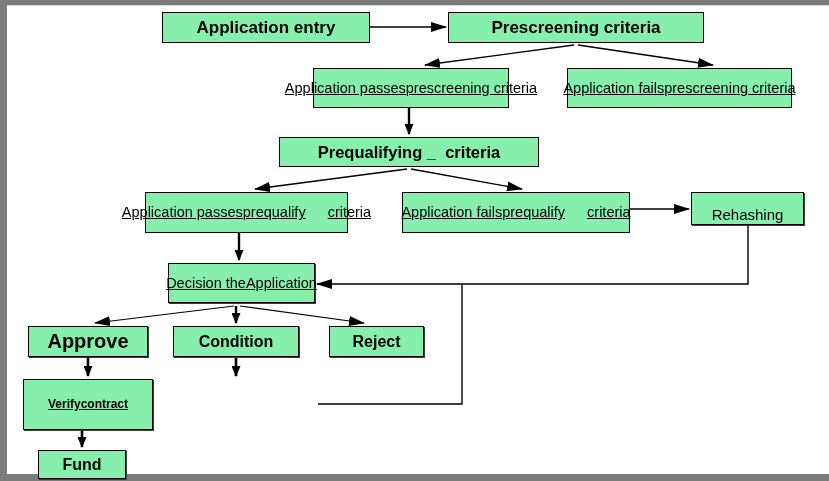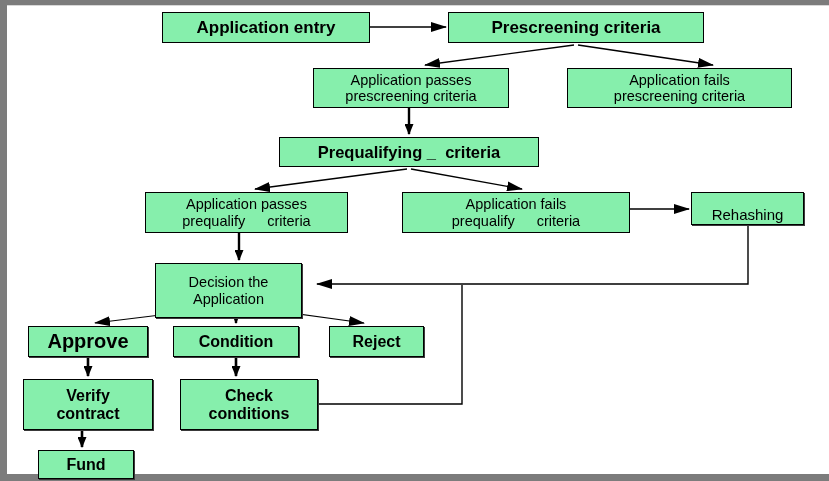--- a/index.html
+++ b/index.html
@@ -69,32 +69,33 @@
   .node.reg    { font-weight: normal; }
 
   .n-entry       { left:162px; top:12px;  width:208px; height:31px; font-size:17px; }
   .n-prescreen   { left:448px; top:12px;  width:256px; height:31px; font-size:17px; }
   .n-pass-pre    { left:313px; top:68px;  width:196px; height:40px; font-size:14.5px; }
   .n-fail-pre    { left:567px; top:68px;  width:225px; height:40px; font-size:14.5px; }
   .n-prequal     { left:279px; top:137px; width:260px; height:30px; font-size:16.5px; }
   .n-pass-qual   { left:145px; top:192px; width:203px; height:41px; font-size:14.5px; }
   .n-fail-qual   { left:402px; top:192px; width:228px; height:41px; font-size:14.5px; }
   .n-rehash      { left:691px; top:192px; width:113px; height:33px; font-size:15px;align-items:flex-end; }
-  .n-decision    { left:155px; top:263px; width:147px; height:55px; font-size:14.5px; }
+  .n-decision    { left:168px; top:263px; width:147px; height:40px; font-size:14.5px; }
   .n-approve     { left:28px;  top:326px; width:120px; height:31px; font-size:20px; }
   .n-condition   { left:173px; top:326px; width:126px; height:31px; font-size:16px; }
   .n-reject      { left:329px; top:326px; width:95px;  height:31px; font-size:16px; }
-  .n-verify      { left:23px;  top:379px; width:130px; height:51px; font-size:16px; }
+  .n-verify      { left:23px;  top:379px; width:130px; height:51px; font-size:12px; }
   .n-check       { left:180px; top:379px; width:138px; height:51px; font-size:16px; }
-  .n-fund        { left:38px;  top:450px; width:96px;  height:29px; font-size:16px; }
+  .n-fund        { left:38px;  top:450px; width:88px;  height:29px; font-size:16px; }
 
   .lbl-two-col {
     display: flex;
-    flex-direction: column;
+    flex-direction: row;
     align-items: center;
+    text-decoration: underline;
   }
   .lbl-row-gap {
     display: flex;
     gap: 22px;
     justify-content: center;
   }
 </style>
 </head>
 <body>
 
@@ -213,24 +214,18 @@
     <span>Condition</span>
   </div>
 
   <div class="node bold n-verify shadowed">
     <div class="lbl-two-col">
       <span>Verify</span>
       <span>contract</span>
     </div>
   </div>
 
-  <div class="node bold n-check shadowed">
-    <div class="lbl-two-col">
-      <span>Check</span>
-      <span>conditions</span>
-    </div>
-  </div>
 
   <div class="node bold n-fund shadowed">
     <span>Fund</span>
   </div>
 
 </div>
 
 </body></html>

